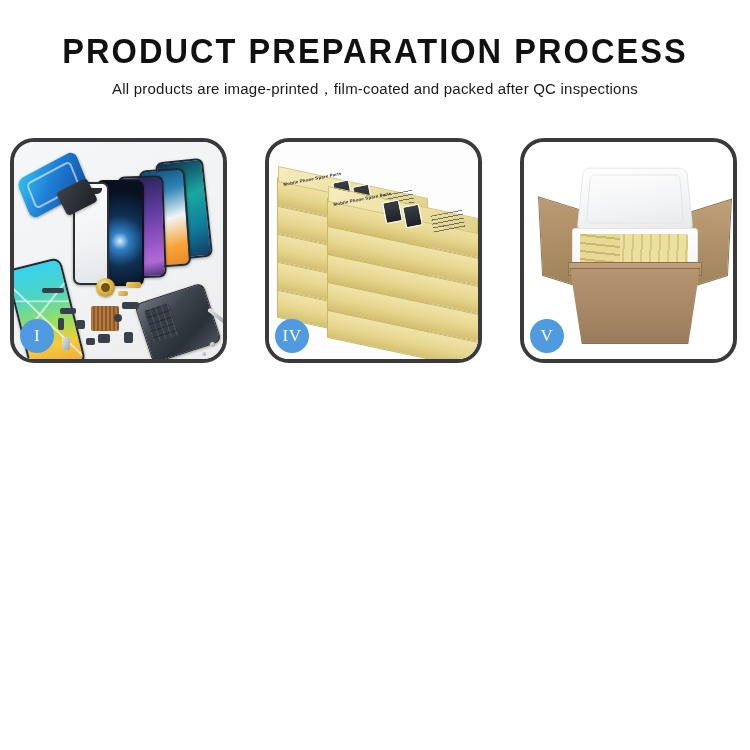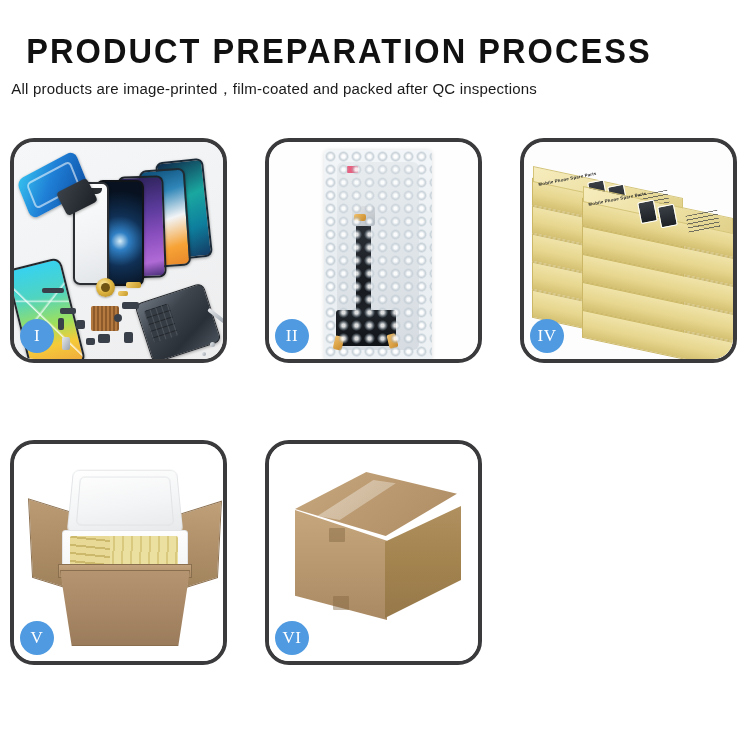--- a/index.html
+++ b/index.html
@@ -12,21 +12,21 @@
     height: 750px;
     overflow: hidden;
     font-family: "Liberation Sans", sans-serif;
     position: relative;
   }
 
   
   #header {
     width: 750px;
     padding-top: 30px;
-    text-align: left;
+    text-align: center;
   }
   #page-title {
     font-family: "Liberation Sans", sans-serif;
     font-size: 35px;
     font-weight: 700;
     color: #111111;
     letter-spacing: 2.2px;
     line-height: 42px;
     transform: scaleX(0.93);
     white-space: nowrap;
@@ -428,36 +428,20 @@
       <div class="tiny silver" style="left:48px;top:195px;width:8px;height:13px;"></div>
       <div class="tiny" style="left:110px;top:190px;width:9px;height:11px;"></div>
       <div class="tiny silver" style="left:192px;top:172px;width:22px;height:4px;transform:rotate(38deg);"></div>
       <div class="tiny silver round" style="left:196px;top:200px;width:5px;height:5px;"></div>
       <div class="tiny silver round" style="left:204px;top:208px;width:5px;height:5px;"></div>
       <div class="tiny silver round" style="left:188px;top:210px;width:4px;height:4px;"></div>
     </div>
     <div class="badge">I</div>
   </div>
 
-  <div class="panel">
-    <div class="panel-inner">
-      <div class="p2-bg"></div>
-      <div class="bubble-bag">
-        <div class="bag-screen"></div>
-        <div class="flex-cable"></div>
-        <div class="flex-bottom"></div>
-        <div class="gold-tab" style="left:10px;top:186px;width:9px;height:14px;transform:rotate(12deg);"></div>
-        <div class="gold-tab" style="left:64px;top:184px;width:9px;height:14px;transform:rotate(-14deg);"></div>
-        <div class="gold-tab" style="left:30px;top:64px;width:12px;height:7px;"></div>
-        <div class="pink-label"></div>
-        <div class="bubble-overlay"></div>
-      </div>
-    </div>
-    <div class="badge">II</div>
-  </div>
 
 
   <div class="panel">
     <div class="panel-inner">
       <div class="p4-bg"></div>
       <div class="stack">
 
         <div class="sbox" style="left:6px; top:34px;">
           <div class="lid"></div>
           <span class="lbl" style="left:5px;top:-10px;">Mobile Phone Spare Parts</span>
@@ -496,26 +480,14 @@
       <div class="v-foam-lid"></div>
       <div class="v-foam-box"></div>
       <div class="v-yellow-items"></div>
       <div class="v-yellow-items2"></div>
       <div class="v-rim"></div>
       <div class="v-body"></div>
     </div>
     <div class="badge">V</div>
   </div>
 
-  <div class="panel">
-    <div class="panel-inner">
-      <div class="p6-bg"></div>
-      <div class="c-top"></div>
-      <div class="c-left"></div>
-      <div class="c-right"></div>
-      <div class="c-tape"></div>
-      <div class="c-tab" style="left:60px;top:84px;width:16px;height:14px;"></div>
-      <div class="c-tab" style="left:64px;top:152px;width:16px;height:14px;"></div>
-    </div>
-    <div class="badge">VI</div>
-  </div>
 
 </div>
 
 </body></html>

